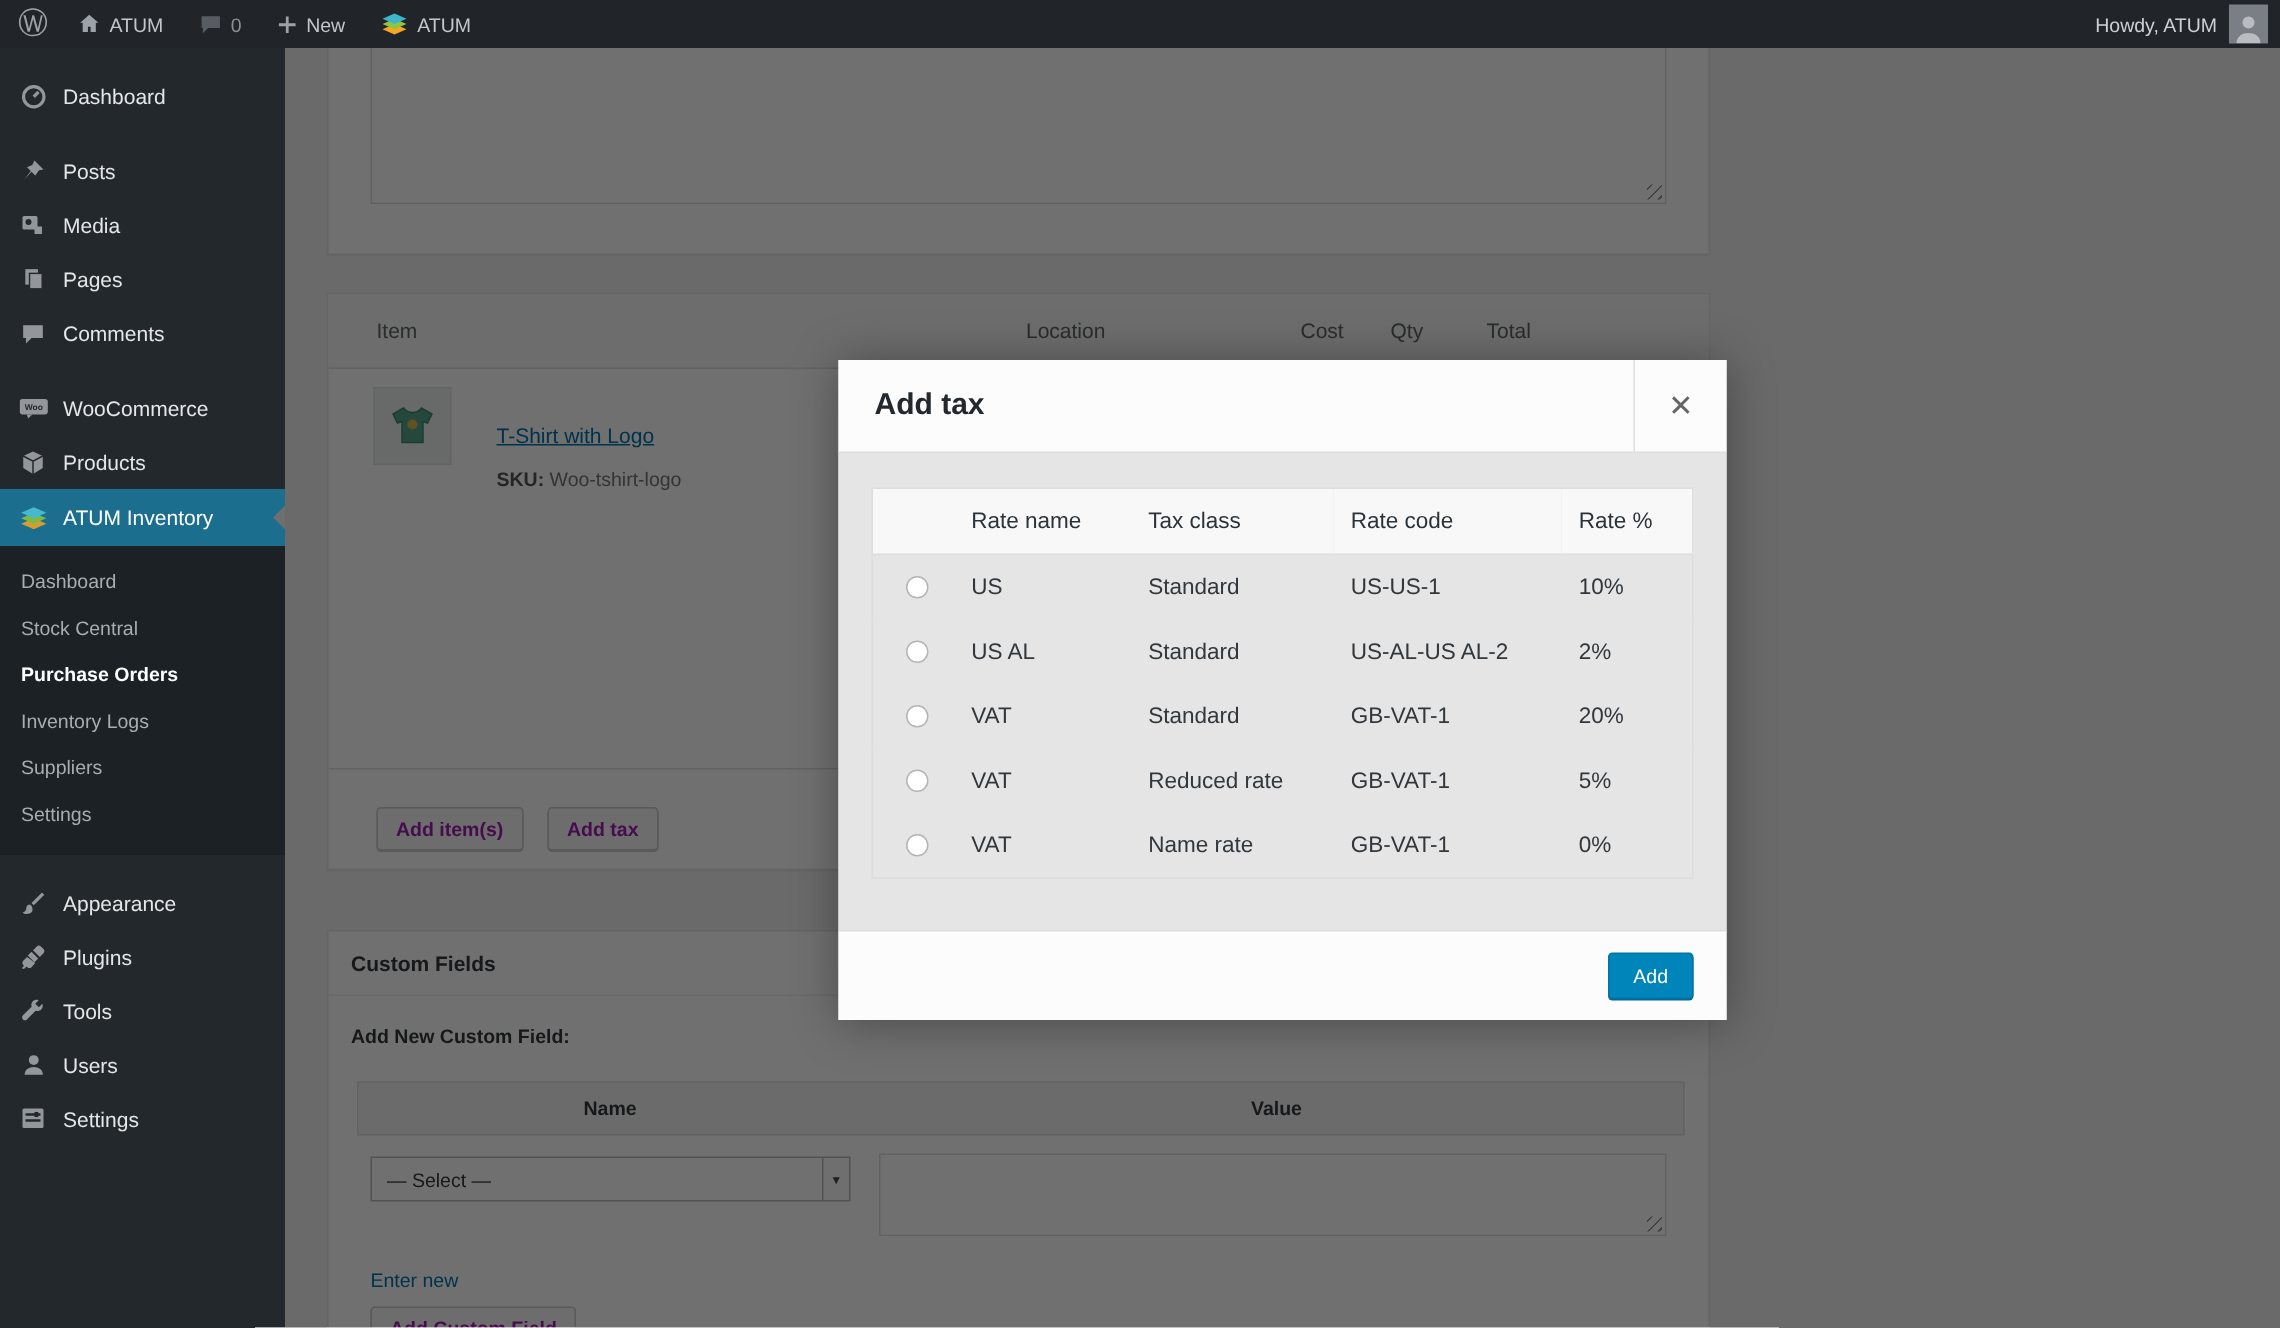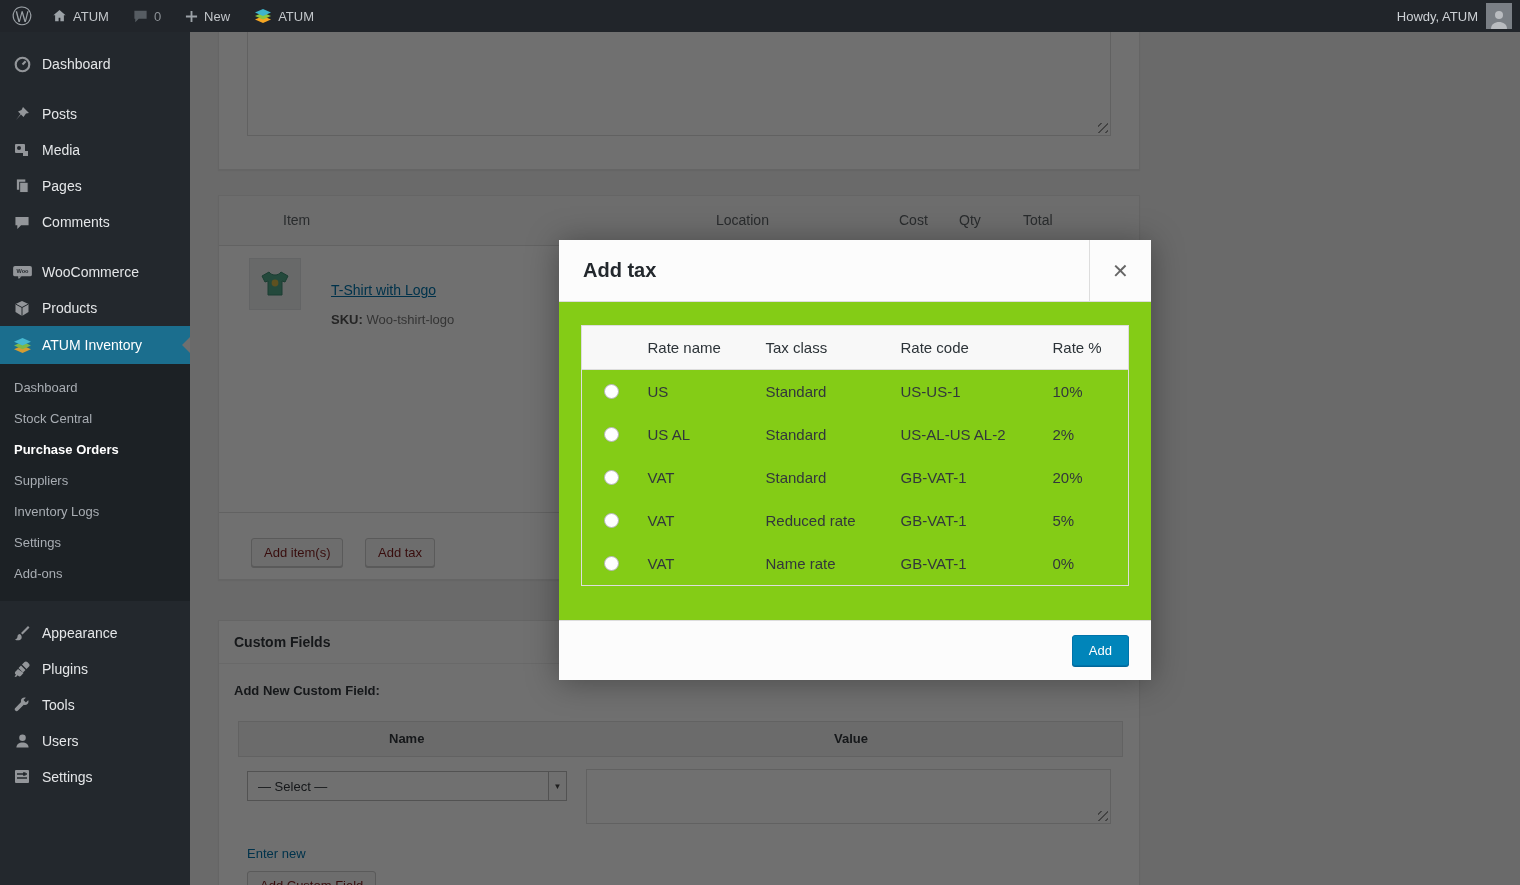--- a/index.html
+++ b/index.html
@@ -33,50 +33,50 @@
   .smi-active { color:#fff; font-weight:bold; }
 
   
   .content { position:absolute; left:190px; top:32px; width:1330px; height:853px; background:#f1f1f1; z-index:1; }
   .card { position:absolute; background:#fff; border:1px solid #e5e5e5; box-shadow:0 1px 1px rgba(0,0,0,.04); }
   .ta { position:absolute; background:#fff; border:1px solid #ddd; }
   .grip { position:absolute; right:2px; bottom:2px; width:10px; height:10px;
           background:repeating-linear-gradient(135deg, transparent 0 2px, #999 2px 3px, transparent 3px 5px); }
 
   .items-head { position:absolute; left:0; top:0; width:100%; height:50px; background:#f8f8f8; border-bottom:1px solid #dfdfdf; }
-  .ih-label { position:absolute; top:16px; font-size:14px; color:#5f6468;margin-left:32px; }
+  .ih-label { position:absolute; top:16px; font-size:14px; color:#5f6468; }
   .thumb { position:absolute; left:30px; top:62px; width:52px; height:52px; background:#eceef0; border:1px solid #e2e4e6;
            display:flex; align-items:center; justify-content:center; }
   .prod-link { position:absolute; left:112px; top:86px; font-size:14px; color:#0073aa; text-decoration:underline; cursor:pointer; }
   .prod-sku { position:absolute; left:112px; top:116px; font-size:13px; color:#777; }
   .prod-sku b { color:#555; font-weight:bold;margin-top:40px; }
   .items-sep { position:absolute; left:0; top:316px; width:100%; border-top:1px solid #dfdfdf; }
-  .btn-2nd { display:inline-block; background:#f7f7f7; border:1px solid #ccc; border-radius:3px; color:#7f1d1d;
-             font-size:13px; padding:6px 12px; box-shadow:0 1px 0 #ccc; cursor:pointer; font-family:inherit; }
+  .btn-2nd { display:inline-block; background:#f7f7f7; border:1px solid #ccc; border-radius:3px; color:#a21caf;
+             font-size:13px; padding:6px 12px; box-shadow:0 1px 0 #ccc; cursor:pointer; font-family:inherit;font-weight:bold; }
 
   .cf-title { position:absolute; left:15px; top:13px; font-size:14px; font-weight:bold; color:#32373c; }
   .cf-head-border { position:absolute; left:0; top:42px; width:100%; border-top:1px solid #eee; }
   .cf-addnew { position:absolute; left:15px; top:62px; font-size:13px; font-weight:bold; color:#32373c; }
   .cf-table { position:absolute; left:19px; top:100px; width:885px; border:1px solid #dfdfdf; height:36px; background:#f4f4f4; }
   .cf-th { position:absolute; top:9px; font-size:13px; font-weight:bold; color:#32373c;text-align:center; }
   .sel { position:absolute; left:28px; top:150px; width:320px; height:30px; background:#fff; border:1px solid #bbb;
          font-size:13px; color:#32373c; display:flex; align-items:center; padding-left:10px; cursor:pointer; }
   .sel-btn { position:absolute; right:0; top:0; width:18px; height:100%; border-left:1px solid #bbb;
              display:flex; align-items:center; justify-content:center; font-size:8px; color:#444; background:#fdfdfd; }
   .link { color:#0073aa; font-size:13px; cursor:pointer; }
 
   
   .overlay { position:absolute; left:0; top:0; width:100%; height:100%; background:rgba(0,0,0,.56); z-index:10; }
   .modal { position:absolute; left:559px; top:240px; width:592px; height:440px; background:#fff; z-index:20;
            box-shadow:0 2px 30px rgba(0,0,0,.35); display:flex; flex-direction:column; }
   .modal-head { height:62px; background:#fcfcfc; border-bottom:1px solid #ddd; display:flex; align-items:center; position:relative; }
   .modal-title { font-size:20px; font-weight:bold; color:#23282d; padding-left:24px; }
   .modal-close { position:absolute; right:0; top:0; width:62px; height:61px; border-left:1px solid #ddd;
                  display:flex; align-items:center; justify-content:center; font-size:20px; color:#666; cursor:pointer; }
-  .modal-body { flex:1; background:#84cc16; padding:23px 22px 0 22px; }
+  .modal-body { flex:1; background:#e5e5e5; padding:23px 22px 0 22px; }
   .rate-table { width:100%; border-collapse:collapse; font-size:15px; color:#32373c; border:1px solid #ddd; }
   .rate-table thead td { padding:13px 0 13px 12px; background:#f8f8f8; border-bottom:1px solid #ddd; font-weight:500; color:#2c3338; }
   .rate-table tbody td { padding:13px 0 13px 12px; height:19px; }
   .rate-table td.radio-cell { padding-left:22px; }
   .radio { width:15px; height:15px; border:1px solid #b4b4b9; border-radius:50%; background:#fff; cursor:pointer; display:block; }
   .modal-foot { height:60px; background:#fcfcfc; border-top:1px solid #ddd; display:flex; align-items:center; justify-content:flex-end; }
   .btn-primary { margin-right:22px; background:#0085ba; border:1px solid #0073aa; border-radius:3px; color:#fff;
                  font-size:13px; padding:7px 16px; box-shadow:0 1px 0 #006799; cursor:pointer; font-family:inherit; }
 </style>
 </head>
@@ -199,24 +199,23 @@
         <polygon points="9,4.5 17,8 9,11.5 1,8" fill="#8dc63f"></polygon>
         <polygon points="9,1 17,4.5 9,8 1,4.5" fill="#4ec6dd"></polygon>
       </svg>
         </span>
       <span>ATUM Inventory</span>
     </div>
     <div class="submenu">
       <span class="smi">Dashboard</span>
       <span class="smi">Stock Central</span>
       <span class="smi smi-active">Purchase Orders</span>
+      <span class="smi">Inventory Logs</span>
       <span class="smi">Suppliers</span>
-      <span class="smi">Inventory Logs</span>
       <span class="smi">Settings</span>
-      <span class="smi">Add-ons</span>
     </div>
     <div class="mi-sep"></div>
     <div class="mi">
       <span class="ico">
           <svg width="16" height="16" viewBox="0 0 16 16">
             <path d="M14 1 7 8l1.5 1.5L15.5 2.5zM6 9c-1.5 0-2.5 1-2.5 2.5C3.5 13 2.5 14 1 14.5 3 16 6.5 15.5 7.5 13.5 8 12 7.5 10 6 9z" fill="#a7aaad"></path>
           </svg>
         </span>
       <span>Appearance</span>
     </div>

